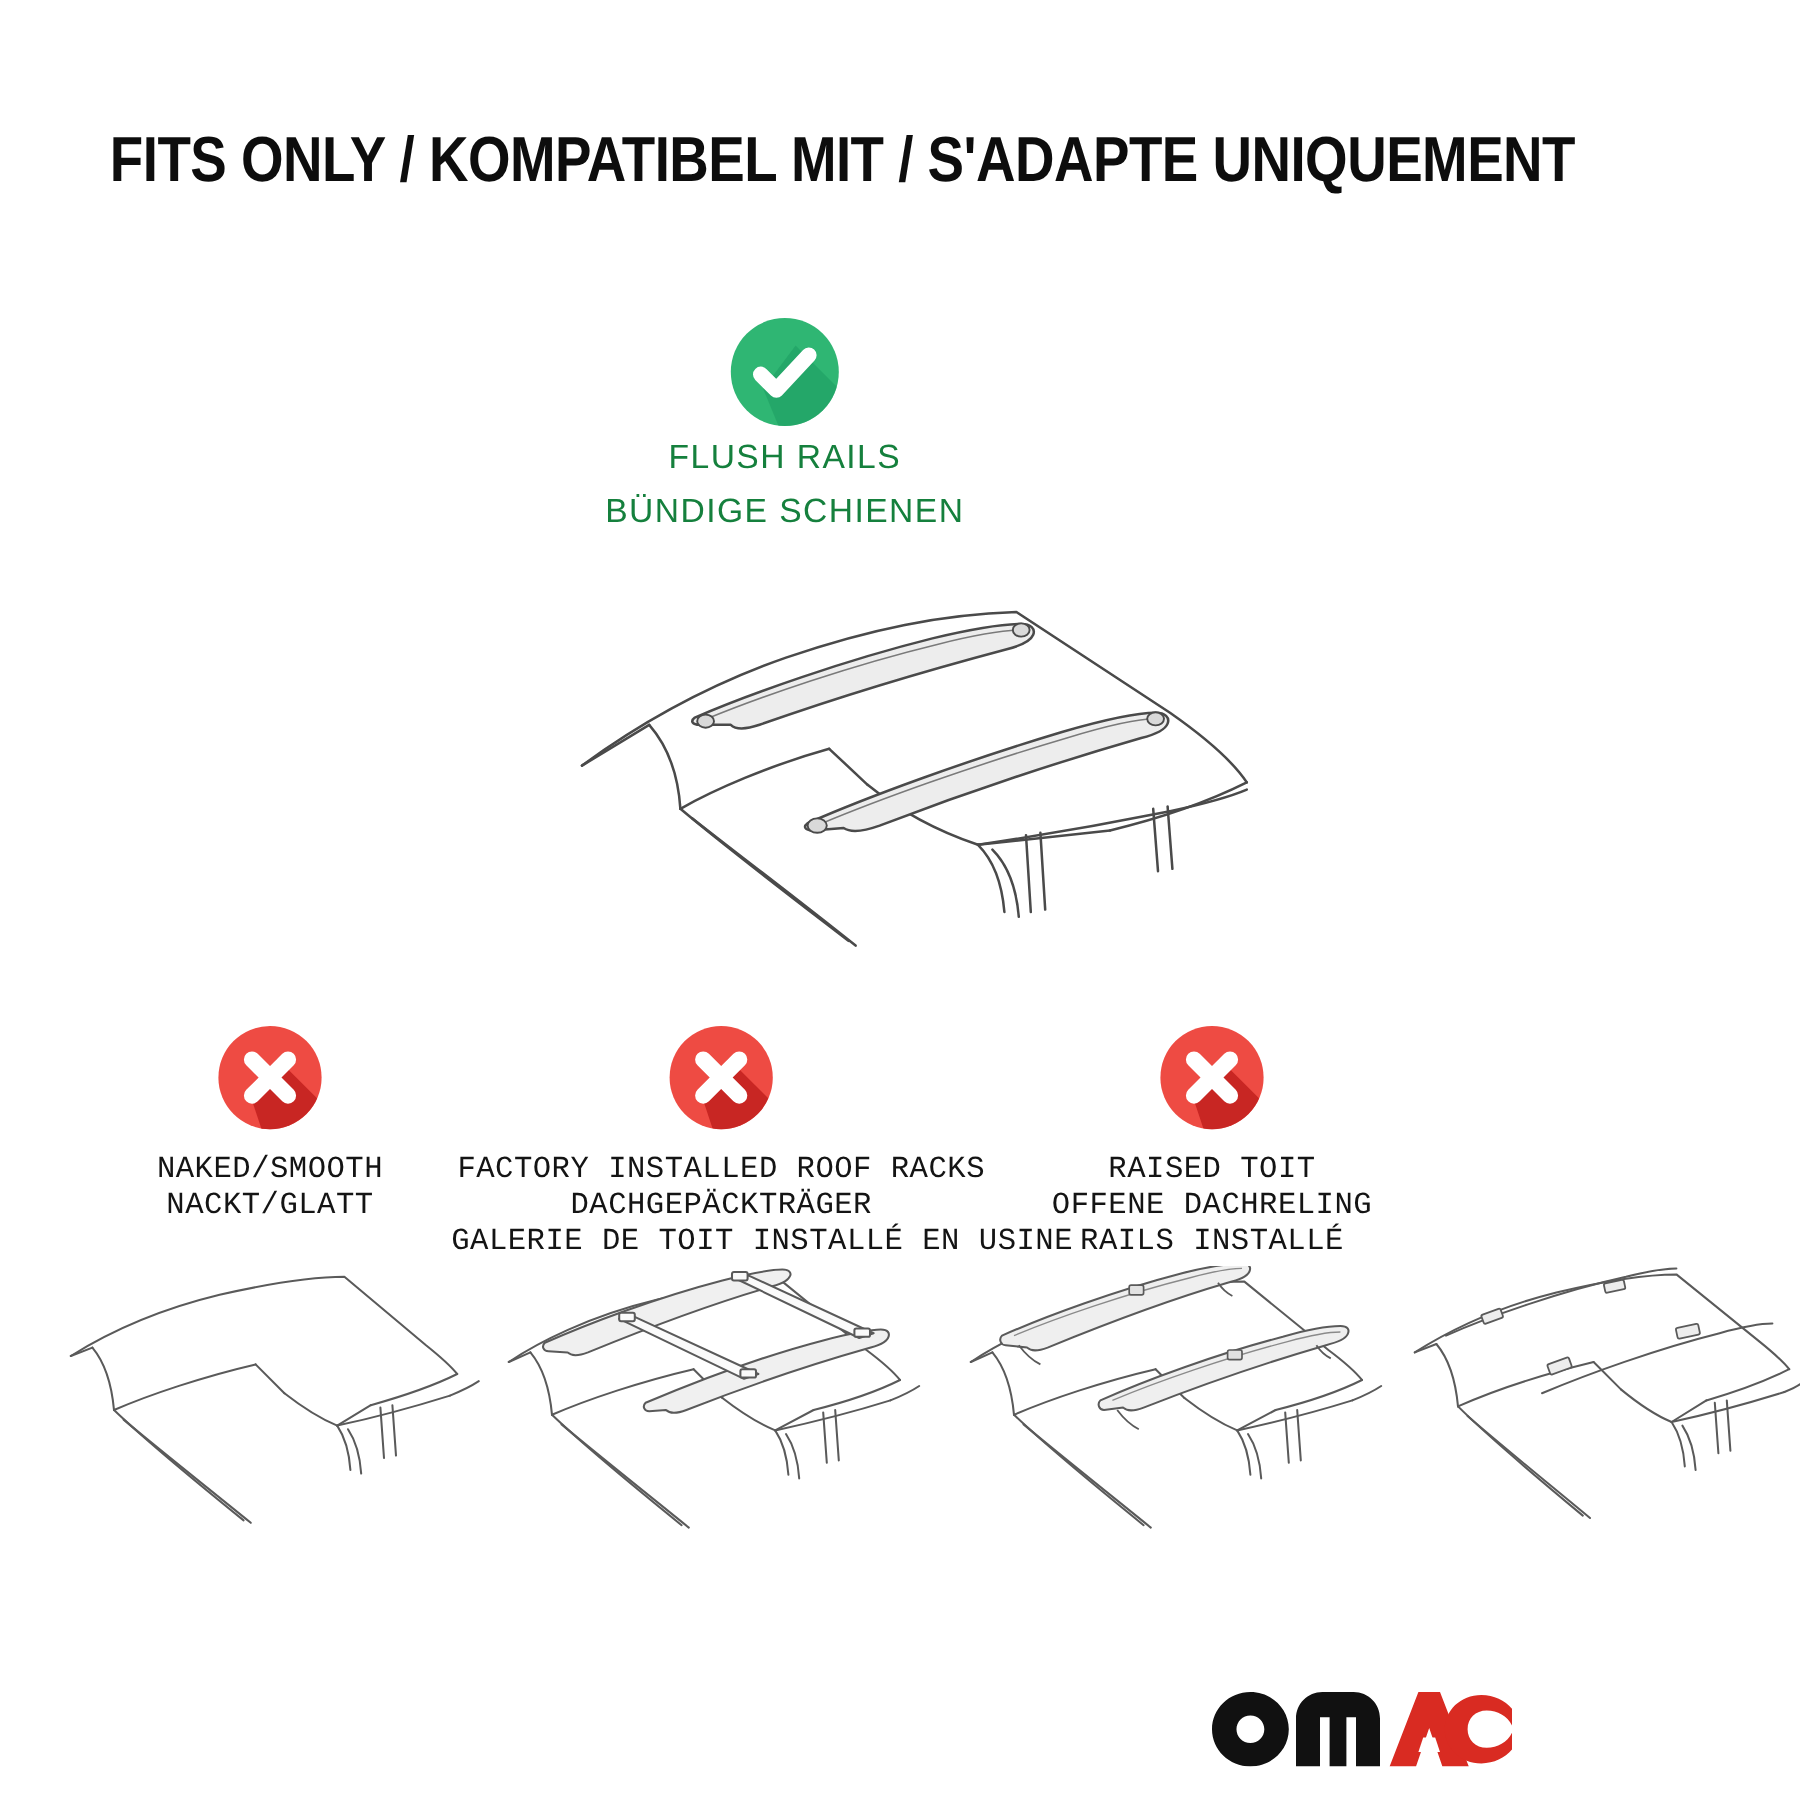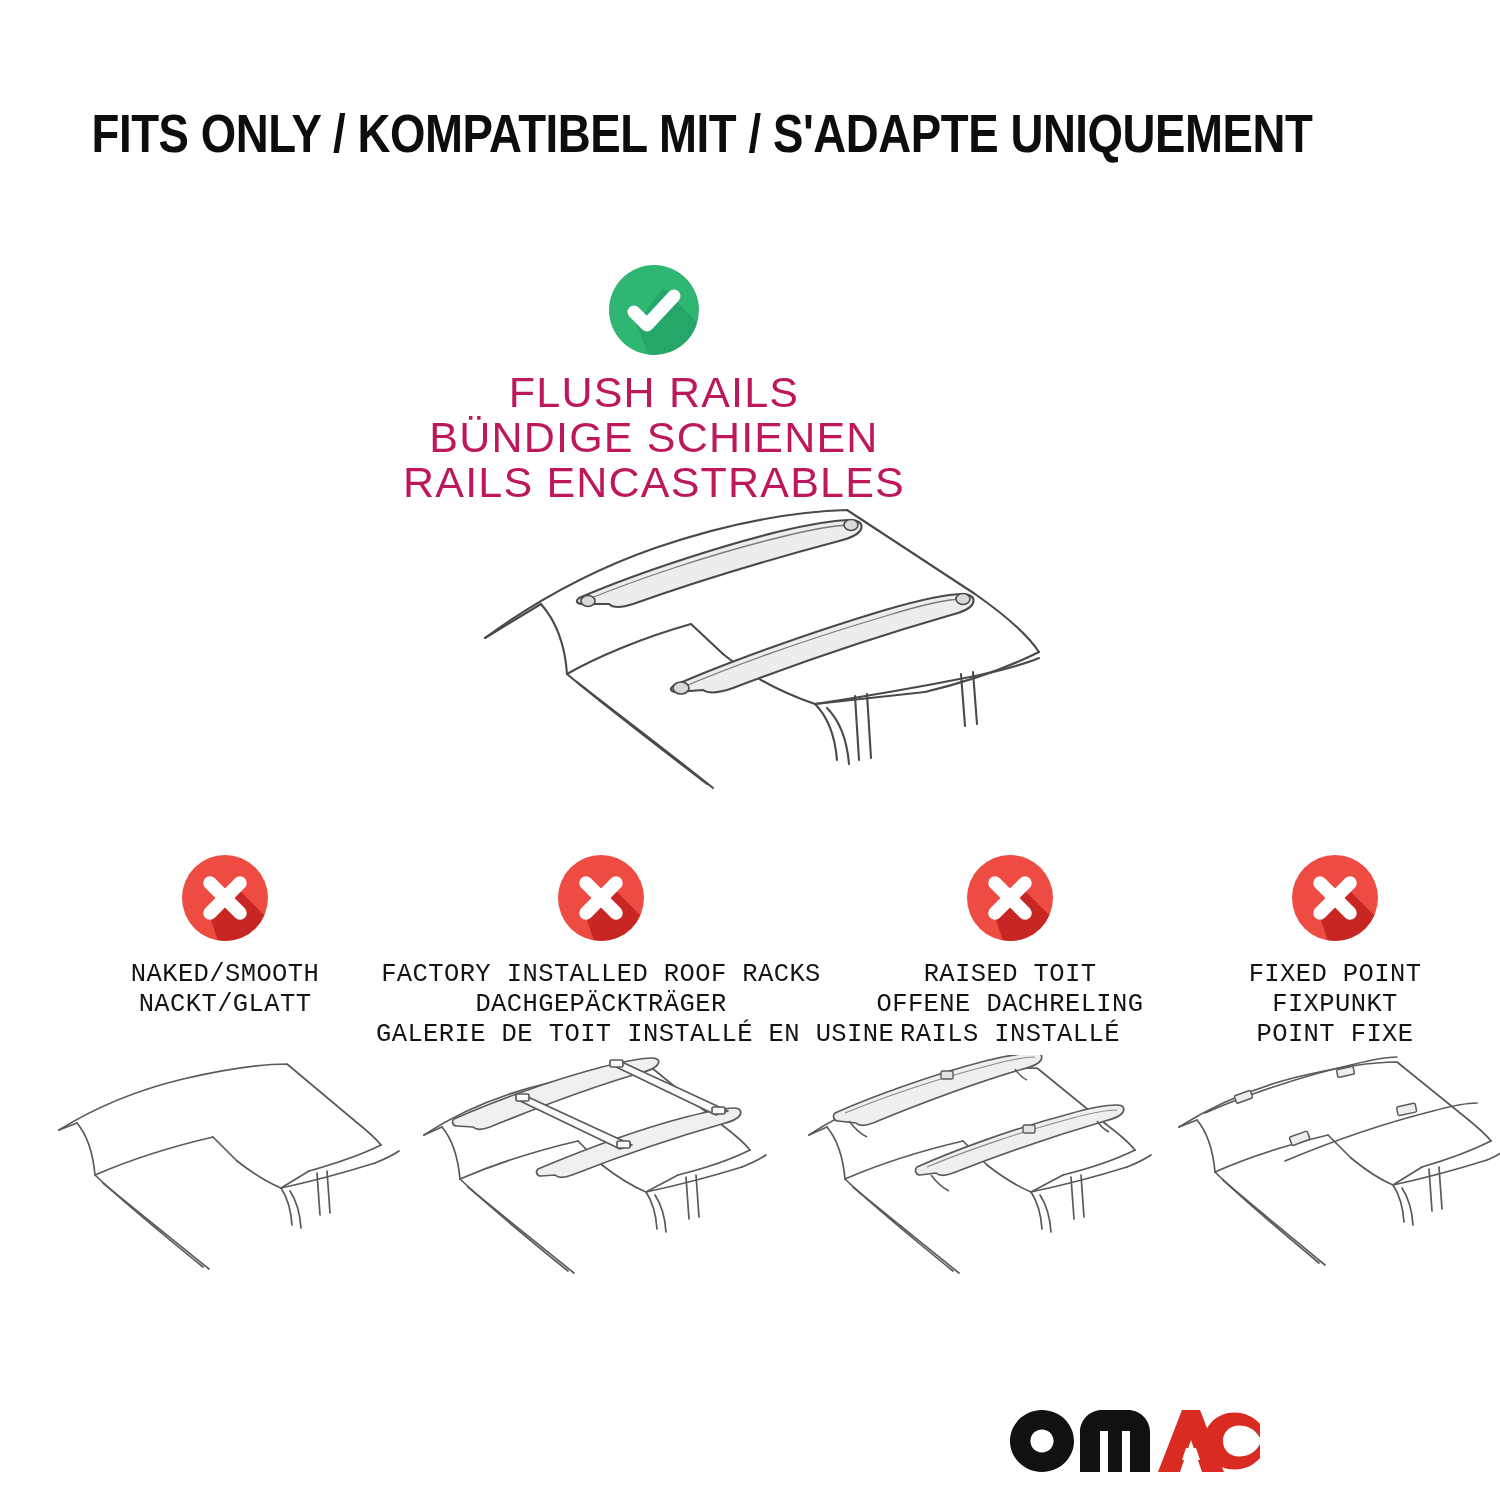--- a/index.html
+++ b/index.html
@@ -35,26 +35,26 @@
     text-align:center;
   }
   .badge{
     width:96px;height:96px;
     margin:0 auto;
     position:relative;
   }
   .badge svg{display:block;}
 
   .fit-lines{
-    margin-top:12px;
-    font-size:43px;
+    margin-top:0;
+    font-size:28px;
     line-height:45px;
     font-weight:400;
     letter-spacing:1.2px;
-    color:#be185d;
+    color:#15803d;
   }
   .fit-lines div{white-space:nowrap;}
 
   .fit-illo{
     position:absolute;
     top:498px;
     left:455px;
     width:600px;height:300px;
   }
 
@@ -132,21 +132,20 @@
         <g clip-path="url(#cc)">
           <polygon points="57,26 93,62 93,96 44,96 30,62" fill="#1F9E63" opacity="0.62"></polygon>
         </g>
         <path d="M28 50 L41 63 L68 34" fill="none" stroke="#ffffff" stroke-width="13" stroke-linecap="round" stroke-linejoin="round"></path>
       </svg>
     </div>
 
     <div class="fit-lines">
       <div>FLUSH RAILS</div>
       <div>BÜNDIGE SCHIENEN</div>
-      <div>RAILS ENCASTRABLES</div>
     </div>
   </div>
 
   <div class="fit-illo">
     <svg width="600" height="300" viewBox="0 0 600 300" aria-hidden="true">
       <g fill="none" stroke="#4A4A4A" stroke-width="2.1" stroke-linecap="round" stroke-linejoin="round">
 
         <path d="M30 140 C60 118 120 78 200 50 C270 26 330 14 392 12 L520 96 C560 124 576 142 584 154"></path>
         <path d="M30 140 L86 106"></path>
         <path d="M86 106 C100 122 110 146 112 176"></path>
@@ -256,44 +255,20 @@
           </g>
         </svg>
       </div>
       <div class="nofit-label">
         <div>RAISED TOIT</div>
         <div>OFFENE DACHRELING</div>
         <div>RAILS INSTALLÉ</div>
       </div>
     </div>
 
-    <div class="nofit-col col-3">
-      <div class="badge">
-        <svg width="92" height="92" viewBox="0 0 92 92" aria-hidden="true">
-          <defs>
-              <clipPath id="xc3">
-                <circle cx="46" cy="46" r="43"></circle>
-              </clipPath>
-            </defs>
-          <circle cx="46" cy="46" r="43" fill="#EE4B43"></circle>
-          <g clip-path="url(#xc3)">
-            <polygon points="52,30 92,70 92,92 40,92 30,62" fill="#BF1F1C" opacity="0.82"></polygon>
-          </g>
-          <g stroke="#ffffff" stroke-width="13.5" stroke-linecap="round">
-            <line x1="31" y1="31" x2="61" y2="61"></line>
-            <line x1="61" y1="31" x2="31" y2="61"></line>
-          </g>
-        </svg>
-      </div>
-      <div class="nofit-label">
-        <div>FIXED POINT</div>
-        <div>FIXPUNKT</div>
-        <div>POINT FIXE</div>
-      </div>
-    </div>
   </div>
 
   <div class="illo-row">
 
     <div class="illo-slot is-0">
       <svg width="350" height="245" viewBox="0 0 350 245" aria-hidden="true">
         <g fill="none" stroke="#5A5A5A" stroke-width="1.7" stroke-linecap="round" stroke-linejoin="round">
           <path d="M4 75 C28 60 70 38 128 24 C172 14 204 9 232 9 L300 66 C315 78 322 85 326 90"></path>
           <path d="M4 75 L22 68"></path>
           <path d="M22 68 C32 80 38 98 40 120"></path>

